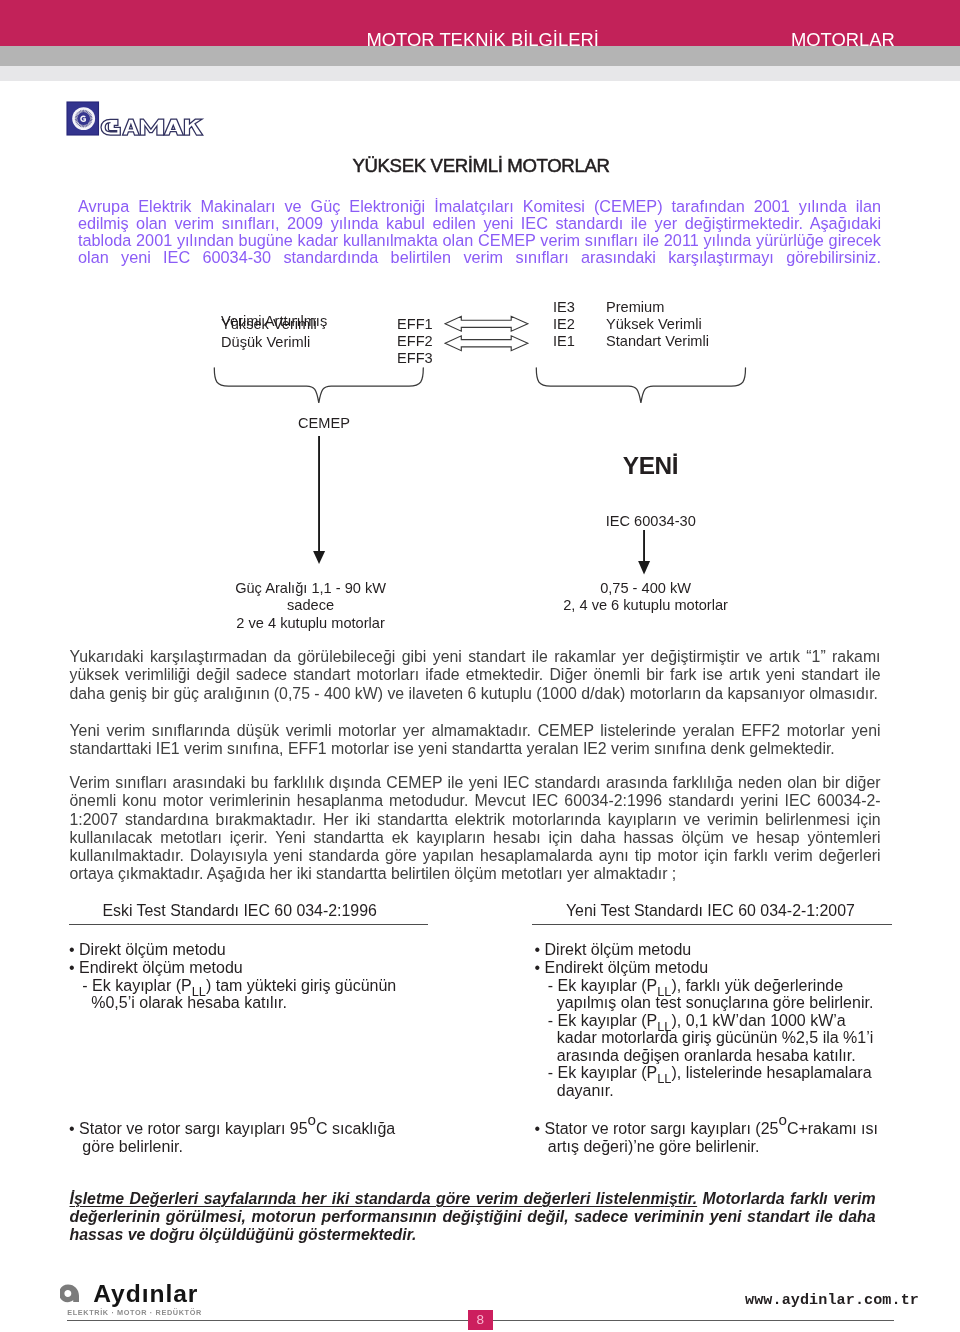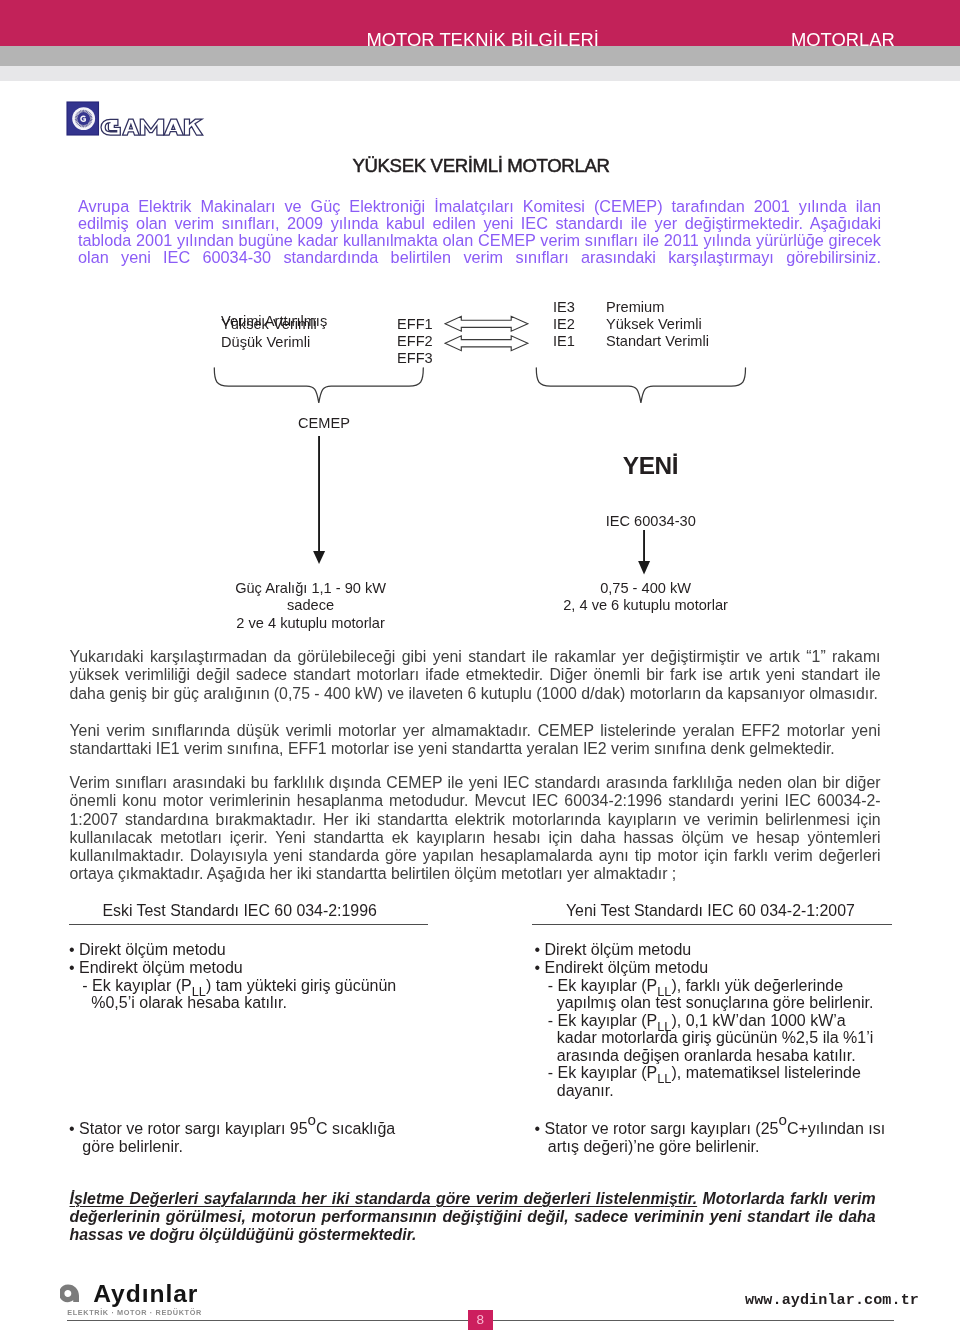--- a/index.html
+++ b/index.html
@@ -207,24 +207,24 @@
     <div class="listtxt" style="left:534.5px;top:941.4px;">• Direkt ölçüm metodu</div>
     <div class="listtxt" style="left:534.5px;top:958.95px;">• Endirekt ölçüm metodu</div>
 
     <div class="listtxt" style="left:534.5px;top:976.5px;"><span>   - Ek kayıplar (P</span><span class="sub">LL</span><span>), farklı yük değerlerinde</span></div>
     <div class="listtxt" style="left:534.5px;top:994.05px;">     yapılmış olan test sonuçlarına göre belirlenir.</div>
 
     <div class="listtxt" style="left:534.5px;top:1011.6px;"><span>   - Ek kayıplar (P</span><span class="sub">LL</span><span>), 0,1 kW’dan 1000 kW’a</span></div>
     <div class="listtxt" style="left:534.5px;top:1029.15px;">     kadar motorlarda giriş gücünün %2,5 ila %1’i</div>
     <div class="listtxt" style="left:534.5px;top:1046.7px;">     arasında değişen oranlarda hesaba katılır.</div>
 
-    <div class="listtxt" style="left:534.5px;top:1064.25px;"><span>   - Ek kayıplar (P</span><span class="sub">LL</span><span>), matematiksel listelerinde</span></div>
+    <div class="listtxt" style="left:534.5px;top:1064.25px;"><span>   - Ek kayıplar (P</span><span class="sub">LL</span><span>), listelerinde hesaplamalara</span></div>
     <div class="listtxt" style="left:534.5px;top:1081.8px;">     dayanır.</div>
 
-    <div class="listtxt" style="left:534.5px;top:1120px;"><span>• Stator ve rotor sargı kayıpları (25</span><span class="sup">o</span><span>C+yılından ısı</span></div>
+    <div class="listtxt" style="left:534.5px;top:1120px;"><span>• Stator ve rotor sargı kayıpları (25</span><span class="sup">o</span><span>C+rakamı ısı</span></div>
     <div class="listtxt" style="left:534.5px;top:1137.55px;">   artış değeri)’ne göre belirlenir.</div>
   </div>
 
   <div class="italic-note" style="left:69.5px;top:1190px;width:806px;"><span class="underlined">İşletme Değerleri sayfalarında her iki standarda göre verim değerleri listelenmiştir.</span><span> Motorlarda farklı verim değerlerinin görülmesi, motorun performansının değiştiğini değil, sadece veriminin yeni standart ile daha hassas ve doğru ölçüldüğünü göstermektedir.</span></div>
 
   <div class="foot-rule"></div>
   <div class="pagenum">8</div>
   <div class="site">www.aydinlar.com.tr</div>
   <div class="aydinlar">
     <svg width="160" height="58" viewBox="0 0 160 58">

